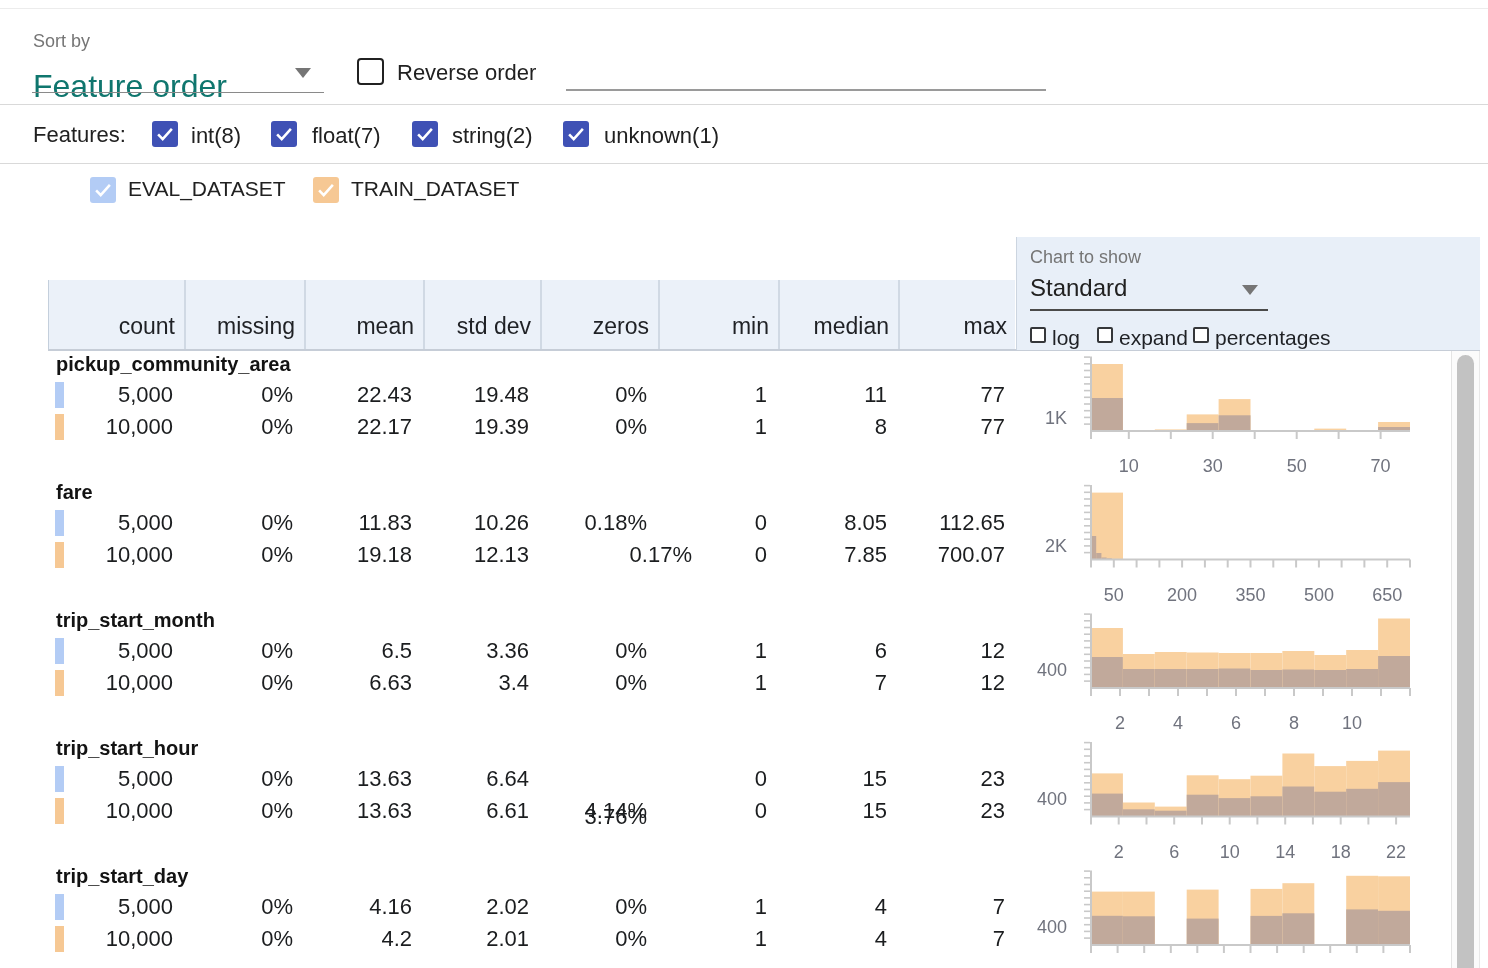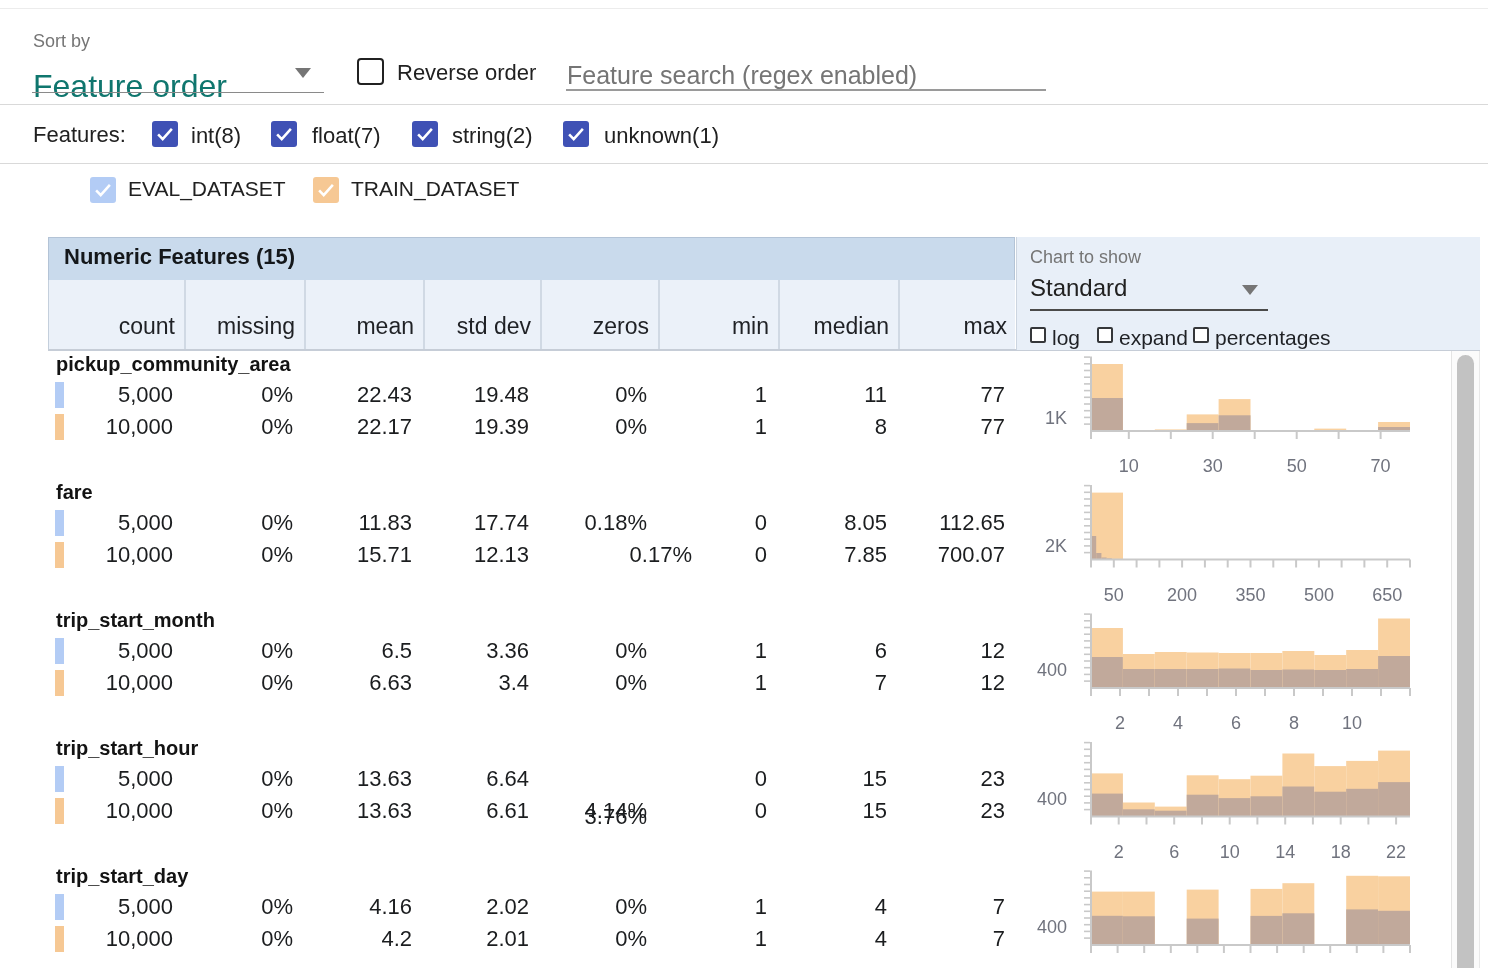--- a/index.html
+++ b/index.html
@@ -51,21 +51,20 @@
 </style></head>
 <body>
 <div id="page">
 <div class="topline"></div>
 <div class="sortby">Sort by</div>
 <div class="forder">Feature order</div>
 <div class="funder"></div>
 <div class="caret" style="left:295px; top:68px;"></div>
 <div class="revbox"></div>
 <div class="revlab">Reverse order</div>
-<div class="search">Feature search (regex enabled)</div>
 <div class="sunder"></div>
 <div class="div1"></div>
 <div class="featlab">Features:</div>
 <div class="cb" style="left:152px;">
       <svg width="22" height="22" viewBox="0 0 24 24">
         <path fill="none" stroke="#fff" stroke-width="2.8" d="M4.5 12.5 L9.5 17.5 L19.5 6.5"></path>
       </svg>
     </div>
     <div class="cblab" style="left:191px;">int(8)</div>
 <div class="cb" style="left:271px;">
@@ -92,23 +91,20 @@
         <path fill="none" stroke="#fff" stroke-width="2.8" d="M4.5 12.5 L9.5 17.5 L19.5 6.5"></path>
       </svg>
     </div>
     <div class="leglab" style="left:128px;text-align:right;">EVAL_DATASET</div>
 <div class="lcb" style="left:313px;background:#f6c894;">
       <svg width="22" height="22" viewBox="0 0 24 24">
         <path fill="none" stroke="#fff" stroke-width="2.8" d="M4.5 12.5 L9.5 17.5 L19.5 6.5"></path>
       </svg>
     </div>
     <div class="leglab" style="left:351px;">TRAIN_DATASET</div>
-<div class="thead1">
-      <span>Numeric Features (15)</span>
-    </div>
 <div class="thead2"></div>
 <div class="csep" style="left:184px;"></div>
     <div class="csep" style="left:304px;"></div>
     <div class="csep" style="left:423px;"></div>
     <div class="csep" style="left:540px;"></div>
     <div class="csep" style="left:658px;"></div>
     <div class="csep" style="left:778px;"></div>
     <div class="csep" style="left:898px;"></div>
 <div class="chead" style="right:1313px;">count</div>
     <div class="chead" style="right:1193px;">missing</div>
@@ -148,28 +144,28 @@
     <div class="cell" style="right:841px;top:411px;">0%</div>
     <div class="cell" style="right:721px;top:411px;">1</div>
     <div class="cell" style="right:601px;top:411px;">8</div>
     <div class="cell" style="right:483px;top:411px;">77</div>
 <div class="fname" style="top:480px;">fare</div>
 <div class="sw swb" style="top:510px;"></div>
 <div class="sw swo" style="top:542px;"></div>
 <div class="cell" style="right:1315px;top:507px;">5,000</div>
     <div class="cell" style="right:1195px;top:507px;">0%</div>
     <div class="cell" style="right:1076px;top:507px;">11.83</div>
-    <div class="cell" style="right:959px;top:507px;">17.74</div>
+    <div class="cell" style="right:959px;top:507px;">10.26</div>
     <div class="cell" style="right:841px;top:507px;">0.18%</div>
     <div class="cell" style="right:721px;top:507px;">0</div>
     <div class="cell" style="right:601px;top:507px;">8.05</div>
     <div class="cell" style="right:483px;top:507px;">112.65</div>
 <div class="cell" style="right:1315px;top:539px;">10,000</div>
     <div class="cell" style="right:1195px;top:539px;">0%</div>
-    <div class="cell" style="right:1076px;top:539px;">15.71</div>
+    <div class="cell" style="right:1076px;top:539px;">19.18</div>
     <div class="cell" style="right:959px;top:539px;">12.13</div>
     <div class="cell" style="right:796px;top:539px;">0.17%</div>
     <div class="cell" style="right:721px;top:539px;">0</div>
     <div class="cell" style="right:601px;top:539px;text-align:right;">7.85</div>
     <div class="cell" style="right:483px;top:539px;">700.07</div>
 <div class="fname" style="top:608px;">trip_start_month</div>
 <div class="sw swb" style="top:638px;"></div>
 <div class="sw swo" style="top:670px;"></div>
 <div class="cell" style="right:1315px;top:635px;">5,000</div>
     <div class="cell" style="right:1195px;top:635px;">0%</div>

